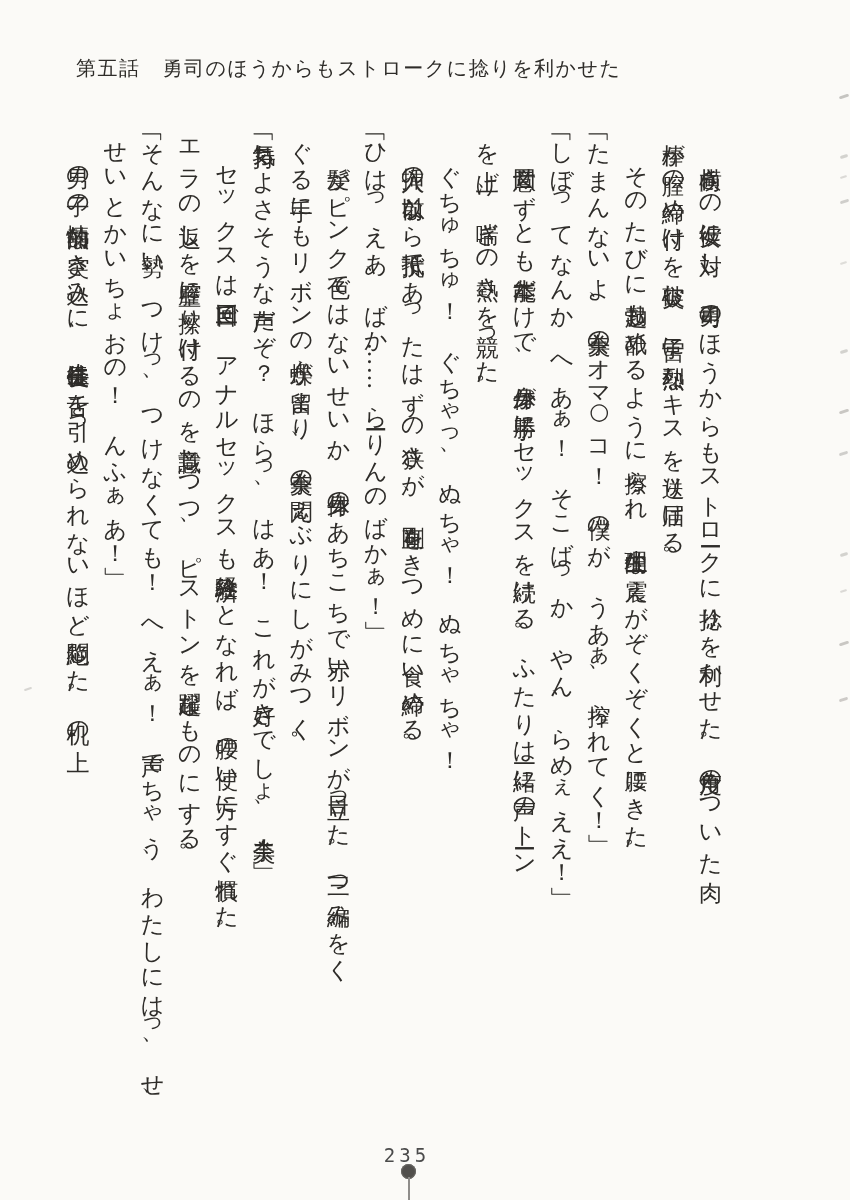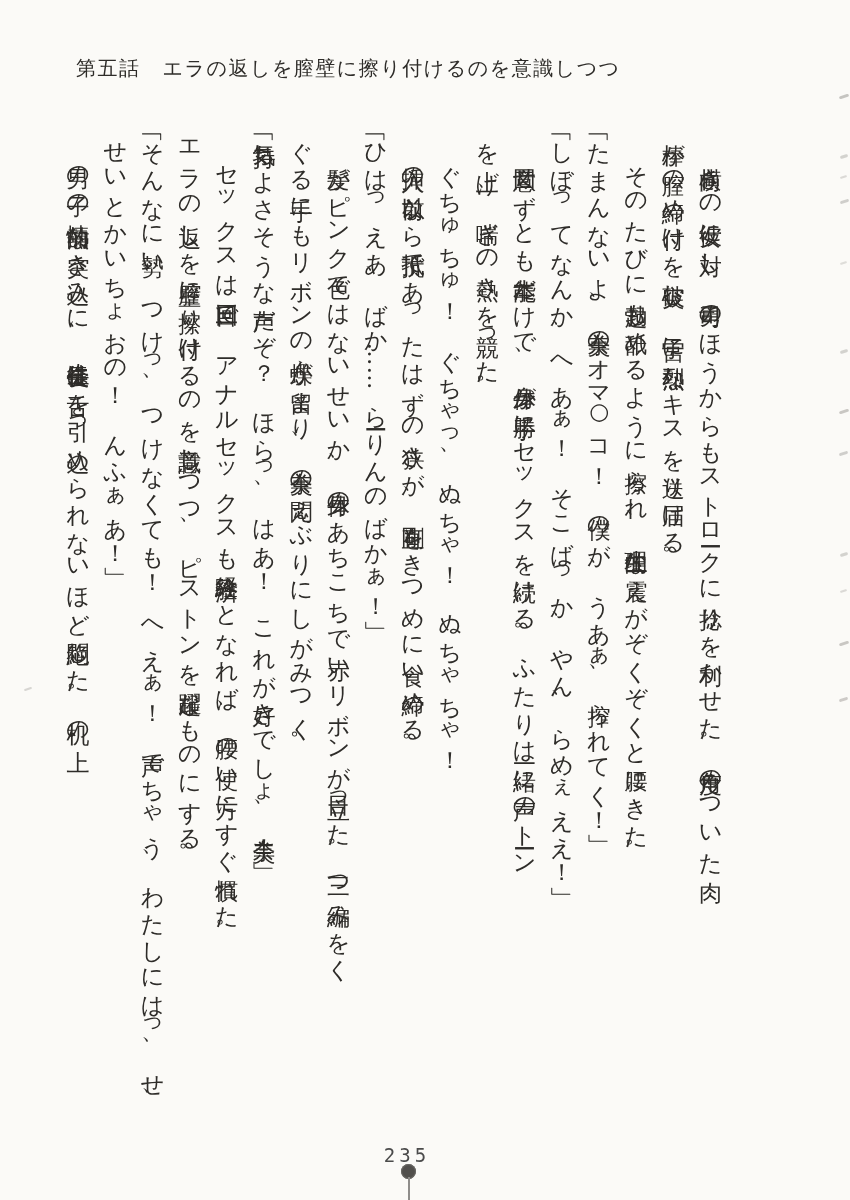--- a/index.html
+++ b/index.html
@@ -78,21 +78,21 @@
     transform: rotate(-18deg);
   }
 </style>
 </head>
 <body>
 
 <div class="page">
 
   <div class="chapter-header">
     <span>第五話</span>
-    <span>エラの返しを膣壁に擦り付けるのを意識しつつ</span>
+    <span>勇司のほうからもストロークに捻りを利かせた</span>
   </div>
 
   <div class="vertical-body">
     <div class="text-column">　横向きの彼女に対し、勇司のほうからもストロークに捻りを利かせた。角度のついた肉</div>
     <div class="text-column">棒が膣の締め付けを突破し、子宮に熱烈なキスを送り届ける。</div>
     <div class="text-column">　そのたびに勃起も舐めるように擦られ、生理的な震えがぞくぞくと腰にきた。</div>
     <div class="text-column">「たまんないよ、美奈のオマ○コ！　僕のが、うあぁ、搾られてく！」</div>
     <div class="text-column">「しぼってなんか、へあぁ！　そこばっか、やん、らめぇええ！」</div>
     <div class="text-column">　意図せずとも本能だけで、身体が勝手にセックスを続ける。ふたりは一緒に声のトーン</div>
     <div class="text-column">を上げ、喘ぎの熱さを競った。</div>

